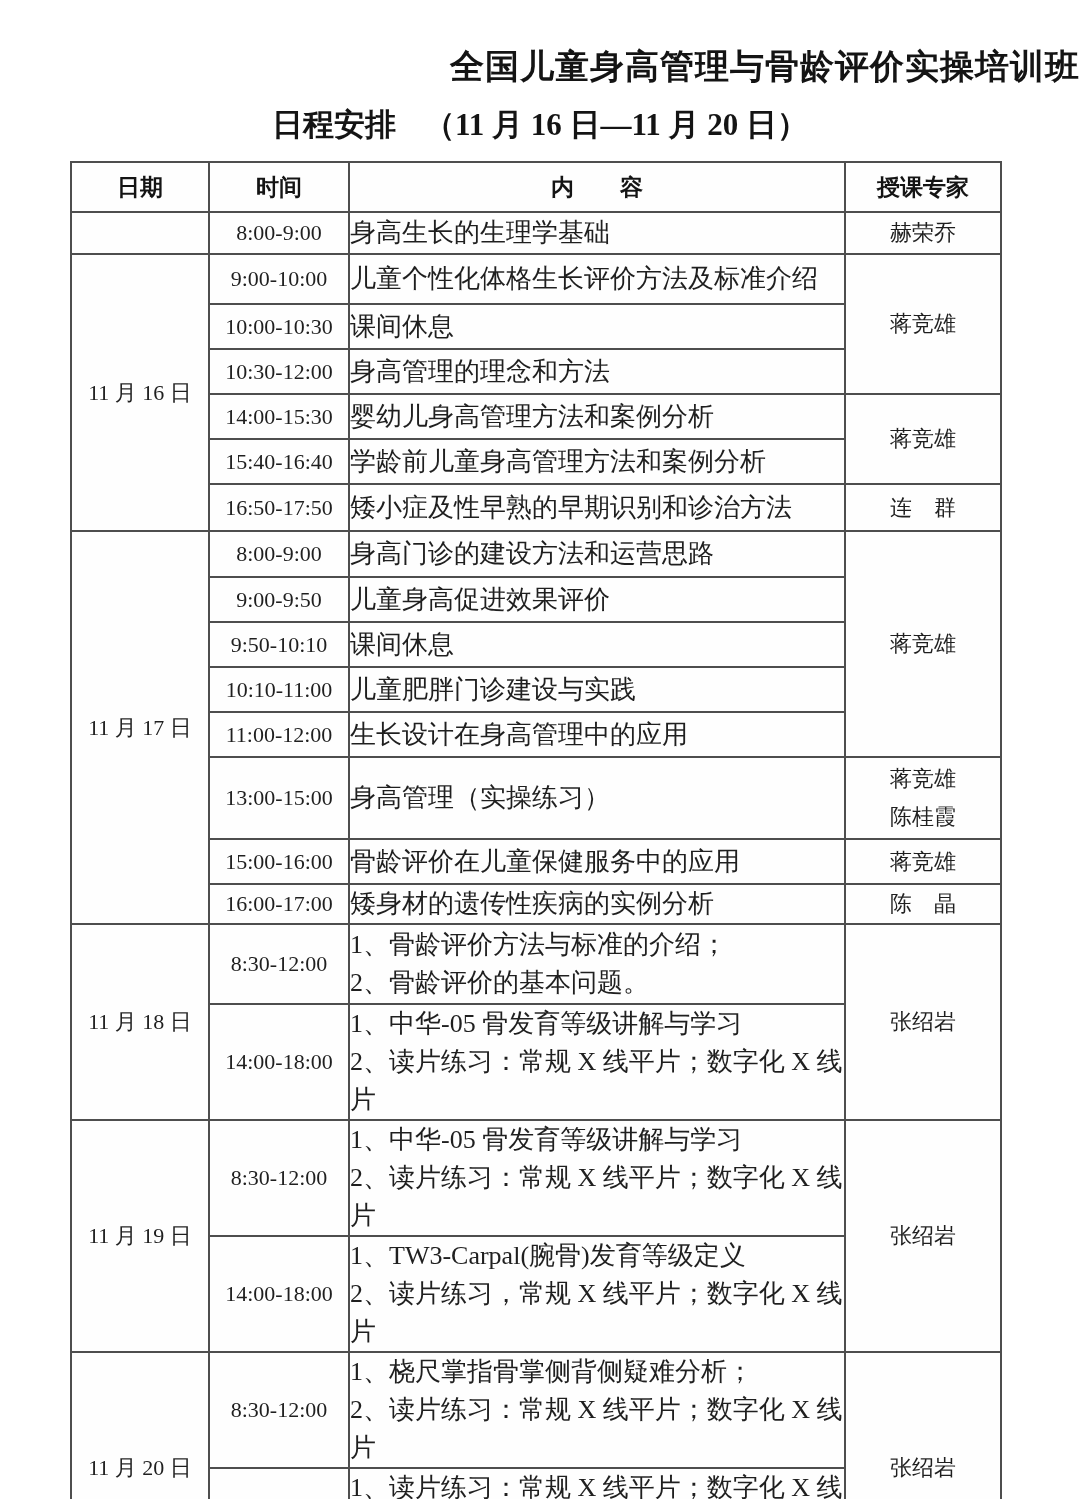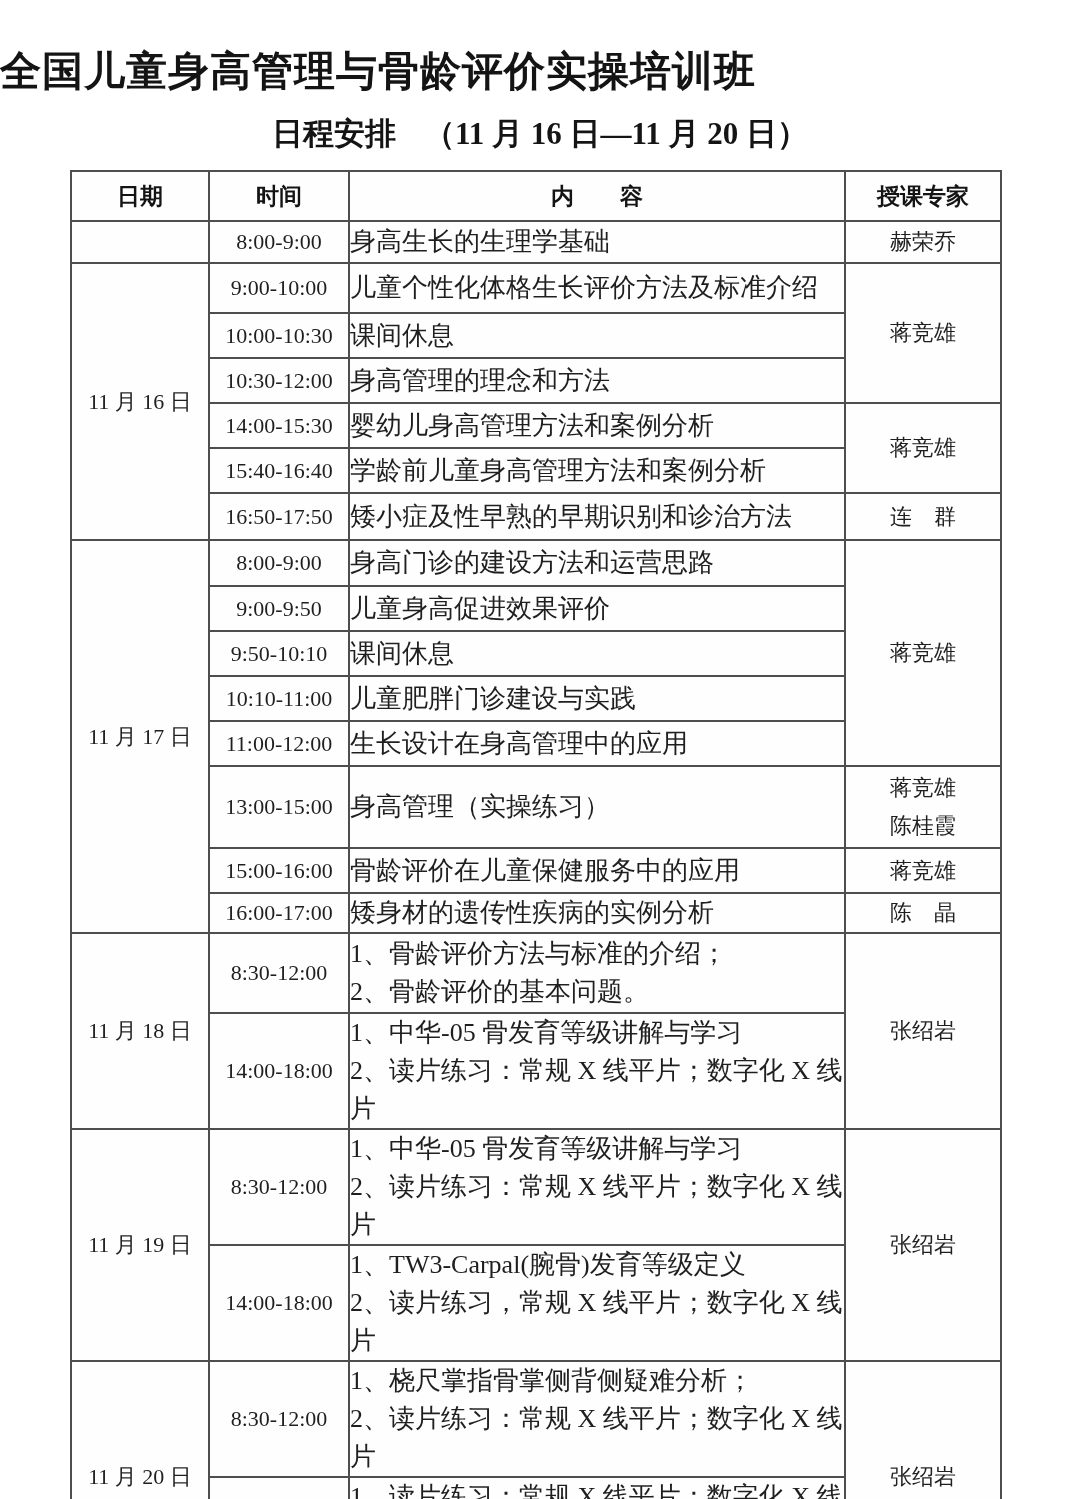--- a/index.html
+++ b/index.html
@@ -8,22 +8,22 @@
     width:1080px;
     height:1499px;
     background:#ffffff;
     overflow:hidden;
     font-family:"Liberation Serif","DejaVu Serif",serif;
     color:#1f1f1f;
   }
   .title{
     margin:0;
     padding-top:44px;
-    text-align:left;
-    font-size:41px;
+    text-align:right;
+    font-size:34px;
     font-weight:700;
     letter-spacing:1px;
     color:#141414;
   }
   .subtitle{
     margin-top:14px;
     text-align:center;
     font-size:31px;
     font-weight:700;
     color:#141414;

